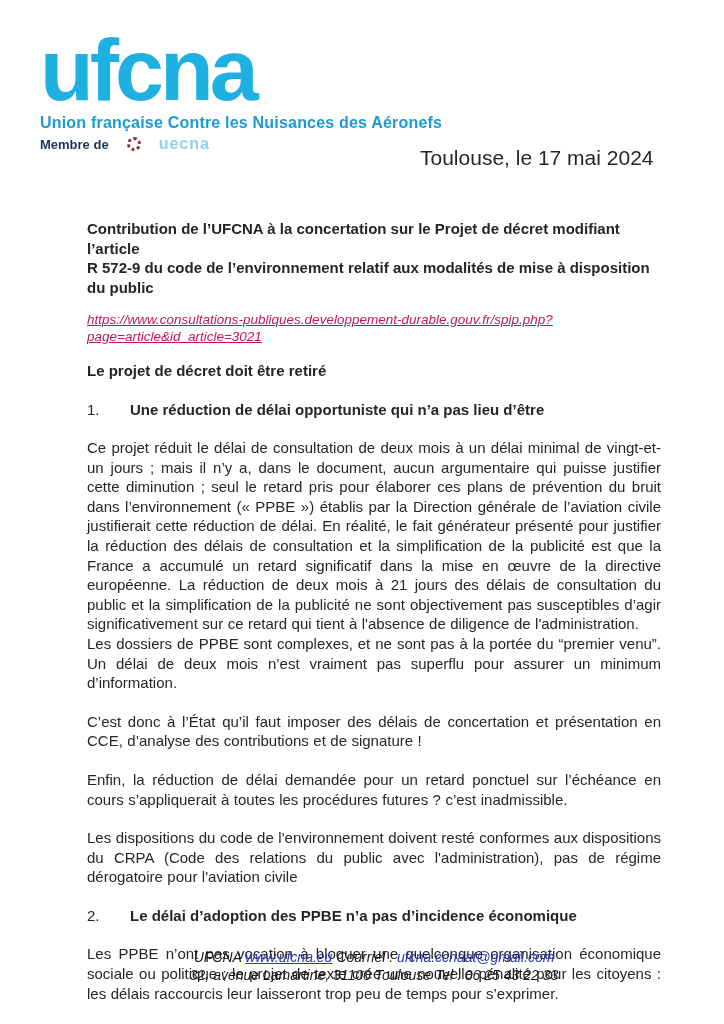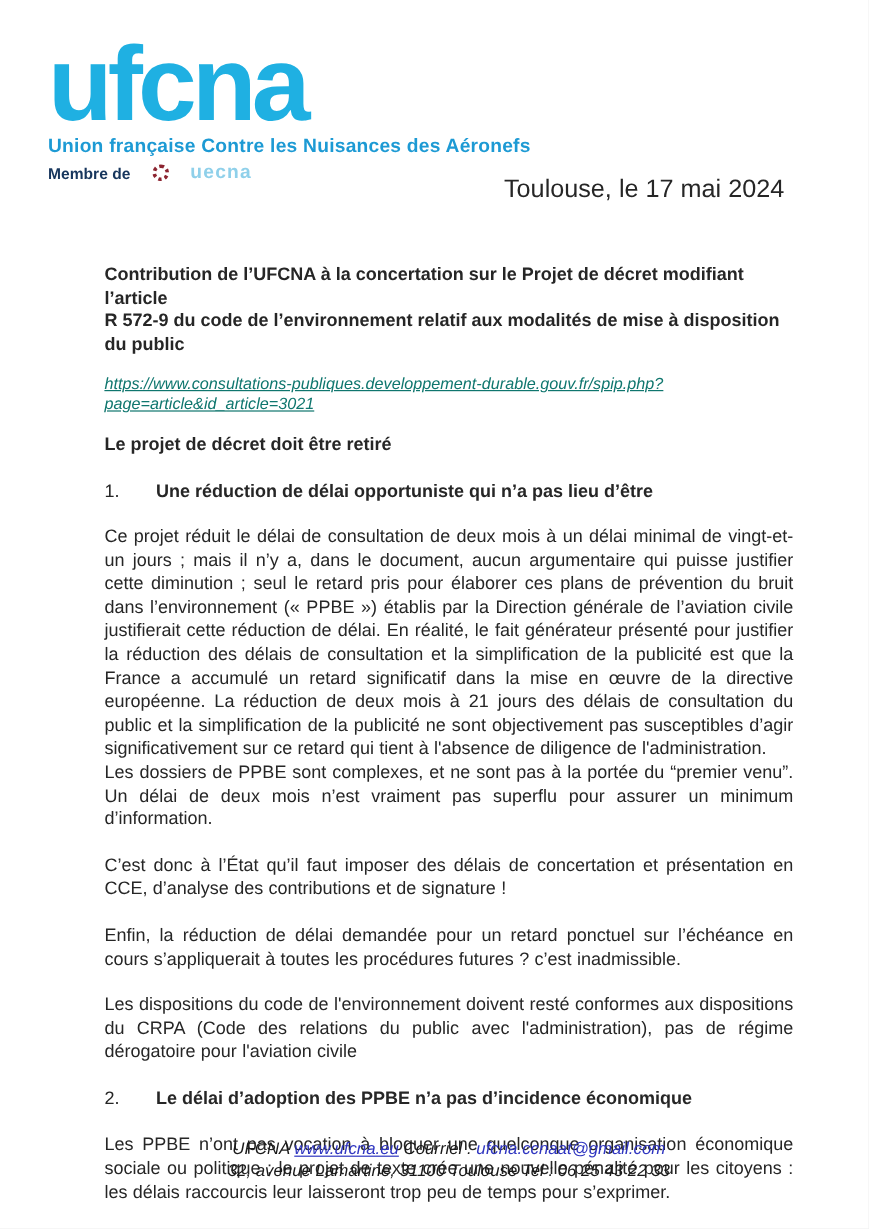--- a/index.html
+++ b/index.html
@@ -85,21 +85,21 @@
   <div class="dateline">Toulouse, le 17 mai 2024</div>
 
   <main>
 
     <div class="block doc-title">
       <div>Contribution de l’UFCNA à la concertation sur le Projet de décret modifiant l’article</div>
       <div>R 572-9 du code de l’environnement relatif aux modalités de mise à disposition du public</div>
     </div>
 
     <div class="block link-line">
-      <a href="#" style="color: #0f766e;">https://www.consultations-publiques.developpement-durable.gouv.fr/spip.php?page=article&amp;id_article=3021</a>
+      <a href="#" style="color: #be185d;">https://www.consultations-publiques.developpement-durable.gouv.fr/spip.php?page=article&amp;id_article=3021</a>
     </div>
 
     <div class="block lead-heading">Le projet de décret doit être retiré</div>
 
     <div class="block section-heading">
       <span class="section-number">1.</span>
       <span class="section-title">Une réduction de délai opportuniste qui n’a pas lieu d’être</span>
     </div>
 
     <p class="block body-p">Ce projet réduit le délai de consultation de deux mois à un délai minimal de vingt-et-un jours ; mais il n’y a, dans le document, aucun argumentaire qui puisse justifier cette diminution ; seul le retard pris pour élaborer ces plans de prévention du bruit dans l’environnement (« PPBE ») établis par la Direction générale de l’aviation civile justifierait cette réduction de délai. En réalité, le fait générateur présenté pour justifier la réduction des délais de consultation et la simplification de la publicité est que la France a accumulé un retard significatif dans la mise en œuvre de la directive européenne. La réduction de deux mois à 21 jours des délais de consultation du public et la simplification de la publicité ne sont objectivement pas susceptibles d’agir significativement sur ce retard qui tient à l'absence de diligence de l'administration.</p>

